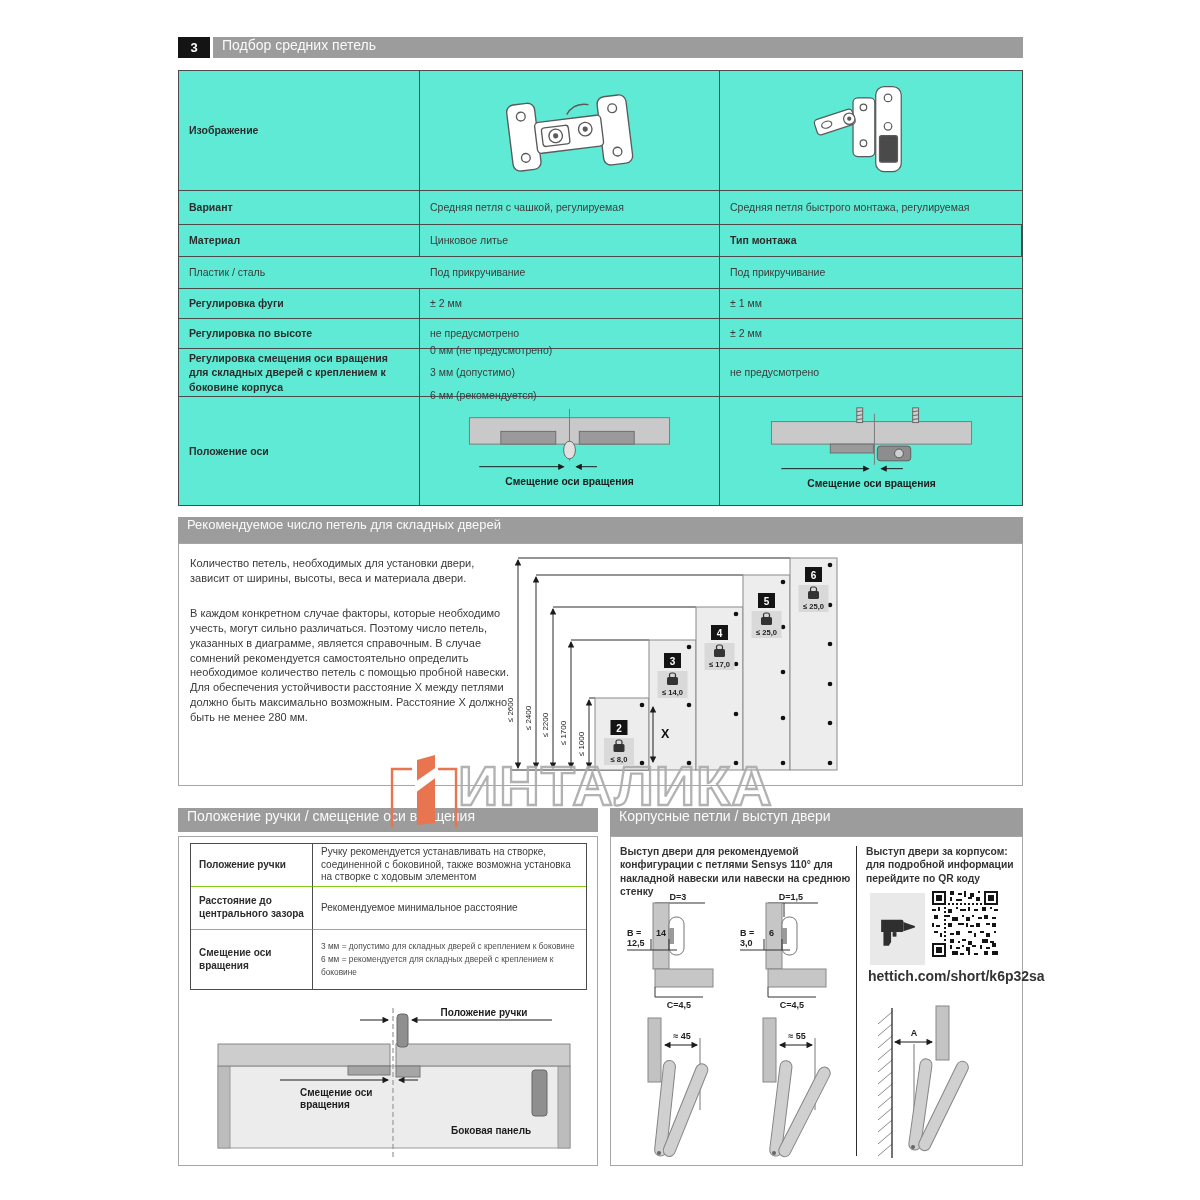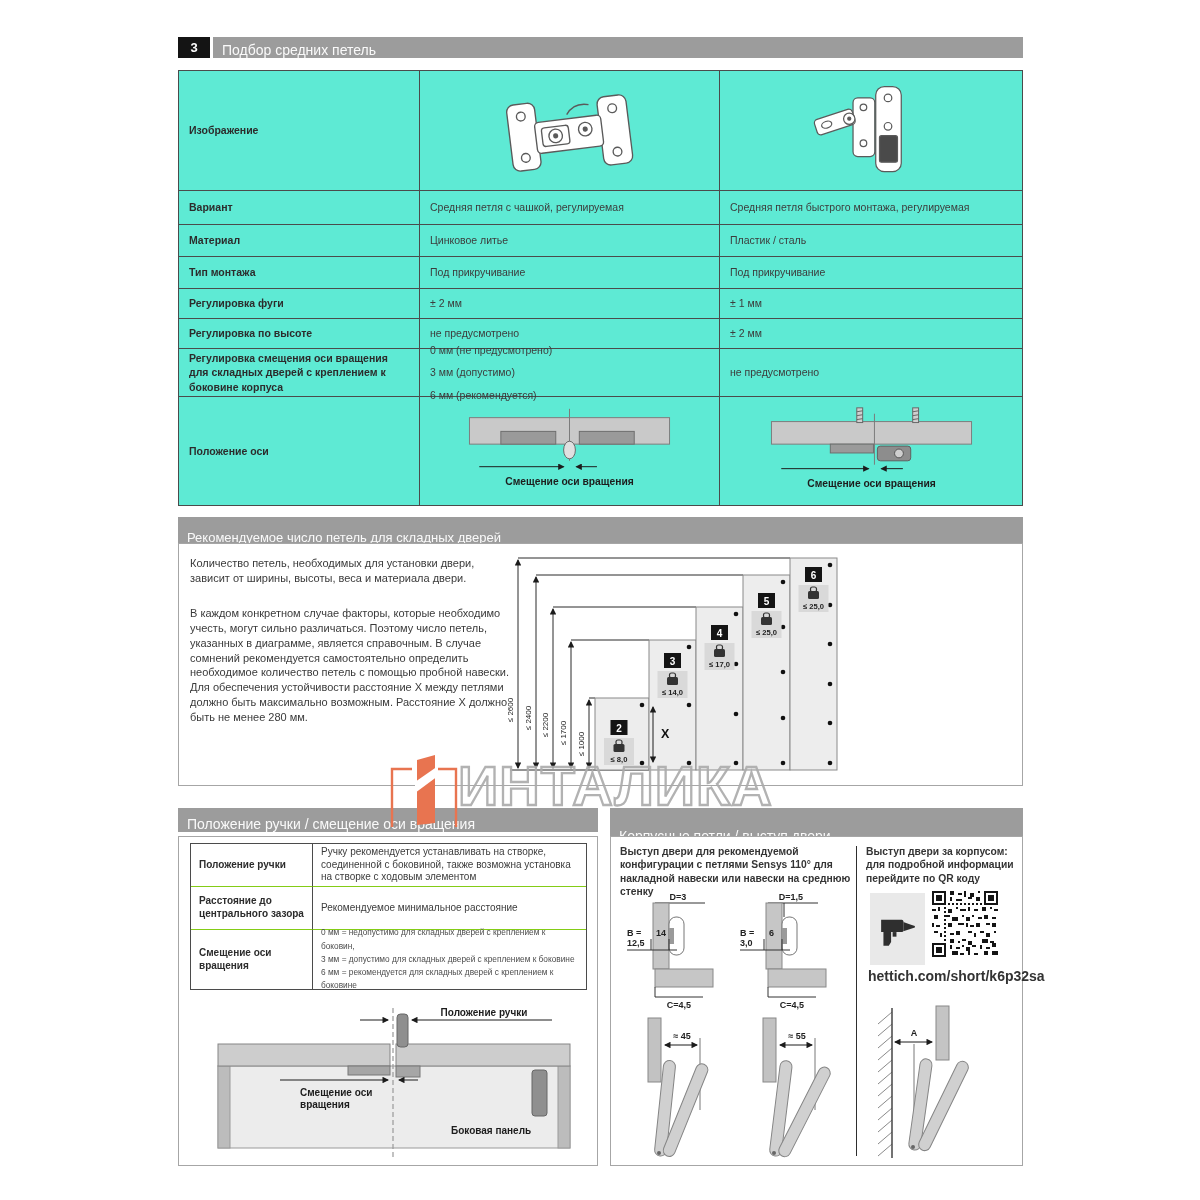--- a/index.html
+++ b/index.html
@@ -2,21 +2,21 @@
 <html><head>
 <meta charset="utf-8">
 <style>
   html,body{margin:0;padding:0;background:#fff}
   .page{position:relative;width:1200px;height:1200px;background:#ffffff;
         font-family:"Liberation Sans",sans-serif;color:#333;overflow:hidden}
   .abs{position:absolute;box-sizing:border-box}
   
   .hnum{background:#141414;color:#fdfdfd;display:flex;align-items:center;justify-content:center;
         font-weight:bold;font-size:13px}
-  .hbar{background:#9c9c9c;color:#fafafa;display:flex;align-items:flex-end;padding-left:9px}
+  .hbar{background:#9c9c9c;color:#fafafa;display:flex;align-items:flex-start;padding-left:9px}
   
   .grid1{display:grid;border:1px solid #4b4b4b;background:#5eead4}
   .cell{border-right:1px solid #4b4b4b;border-bottom:1px solid #4b4b4b;display:flex;align-items:center;
         padding:4px 10px;font-size:10.5px;line-height:1.35;color:#3c3c3c;box-sizing:border-box}
   .cell.lc{border-right:none}
   .cell.lr{border-bottom:none}
   .lab{font-weight:bold;color:#2c2c2c}
   .imgc{justify-content:center}
   .stack{display:flex;flex-direction:column;justify-content:center;gap:8px}
   
@@ -105,23 +105,23 @@
         </g>
       </svg>
     </div>
 
     <div class="cell lab">Вариант</div>
     <div class="cell">Средняя петля с чашкой, регулируемая</div>
     <div class="cell lc">Средняя петля быстрого монтажа, регулируемая</div>
 
     <div class="cell lab">Материал</div>
     <div class="cell">Цинковое литье</div>
+    <div class="cell lab">Тип монтажа</div>
+
     <div class="cell lc">Пластик / сталь</div>
-
-    <div class="cell lab">Тип монтажа</div>
     <div class="cell">Под прикручивание</div>
     <div class="cell lc">Под прикручивание</div>
 
     <div class="cell lab">Регулировка фуги</div>
     <div class="cell">± 2 мм</div>
     <div class="cell lc">± 1 мм</div>
 
     <div class="cell lab">Регулировка по высоте</div>
     <div class="cell">не предусмотрено</div>
     <div class="cell lc">± 2 мм</div>
@@ -306,21 +306,20 @@
   </div>
   <div class="abs sbox" style="left:178px;top:836px;width:420px;height:330px"></div>
 
   <div class="abs grid2" style="left:190px;top:843px;width:397px;grid-template-columns:122px 273px;grid-template-rows:43px 43px 59px">
     <div class="cell2 bold">Положение ручки</div>
     <div class="cell2 lc">Ручку рекомендуется устанавливать на створке, соединенной с боковиной, также возможна установка на створке с ходовым элементом</div>
     <div class="cell2 bold">Расстояние до центрального зазора</div>
     <div class="cell2 lc">Рекомендуемое минимальное расстояние</div>
     <div class="cell2 bold lr">Смещение оси вращения</div>
     <div class="cell2 lc lr small3" style="flex-direction:column;align-items:flex-start;justify-content:center">
-      <div>0 мм = недопустимо для складных дверей с креплением к боковин,</div>
       <div>3 мм = допустимо для складных дверей с креплением к боковине</div>
       <div>6 мм = рекомендуется для складных дверей с креплением к боковине</div>
     </div>
   </div>
 
   <svg class="abs" style="left:200px;top:1004px" width="390" height="158" viewBox="0 0 390 158">
     <rect x="18" y="62" width="352" height="82" fill="#ececec" stroke="#9a9a9a"></rect>
     <rect x="18" y="62" width="12" height="82" fill="#bcbcbc" stroke="#9a9a9a"></rect>
     <rect x="358" y="62" width="12" height="82" fill="#bcbcbc" stroke="#9a9a9a"></rect>
     <rect x="18" y="40" width="172" height="22" fill="#cdcdcd" stroke="#858585"></rect>

